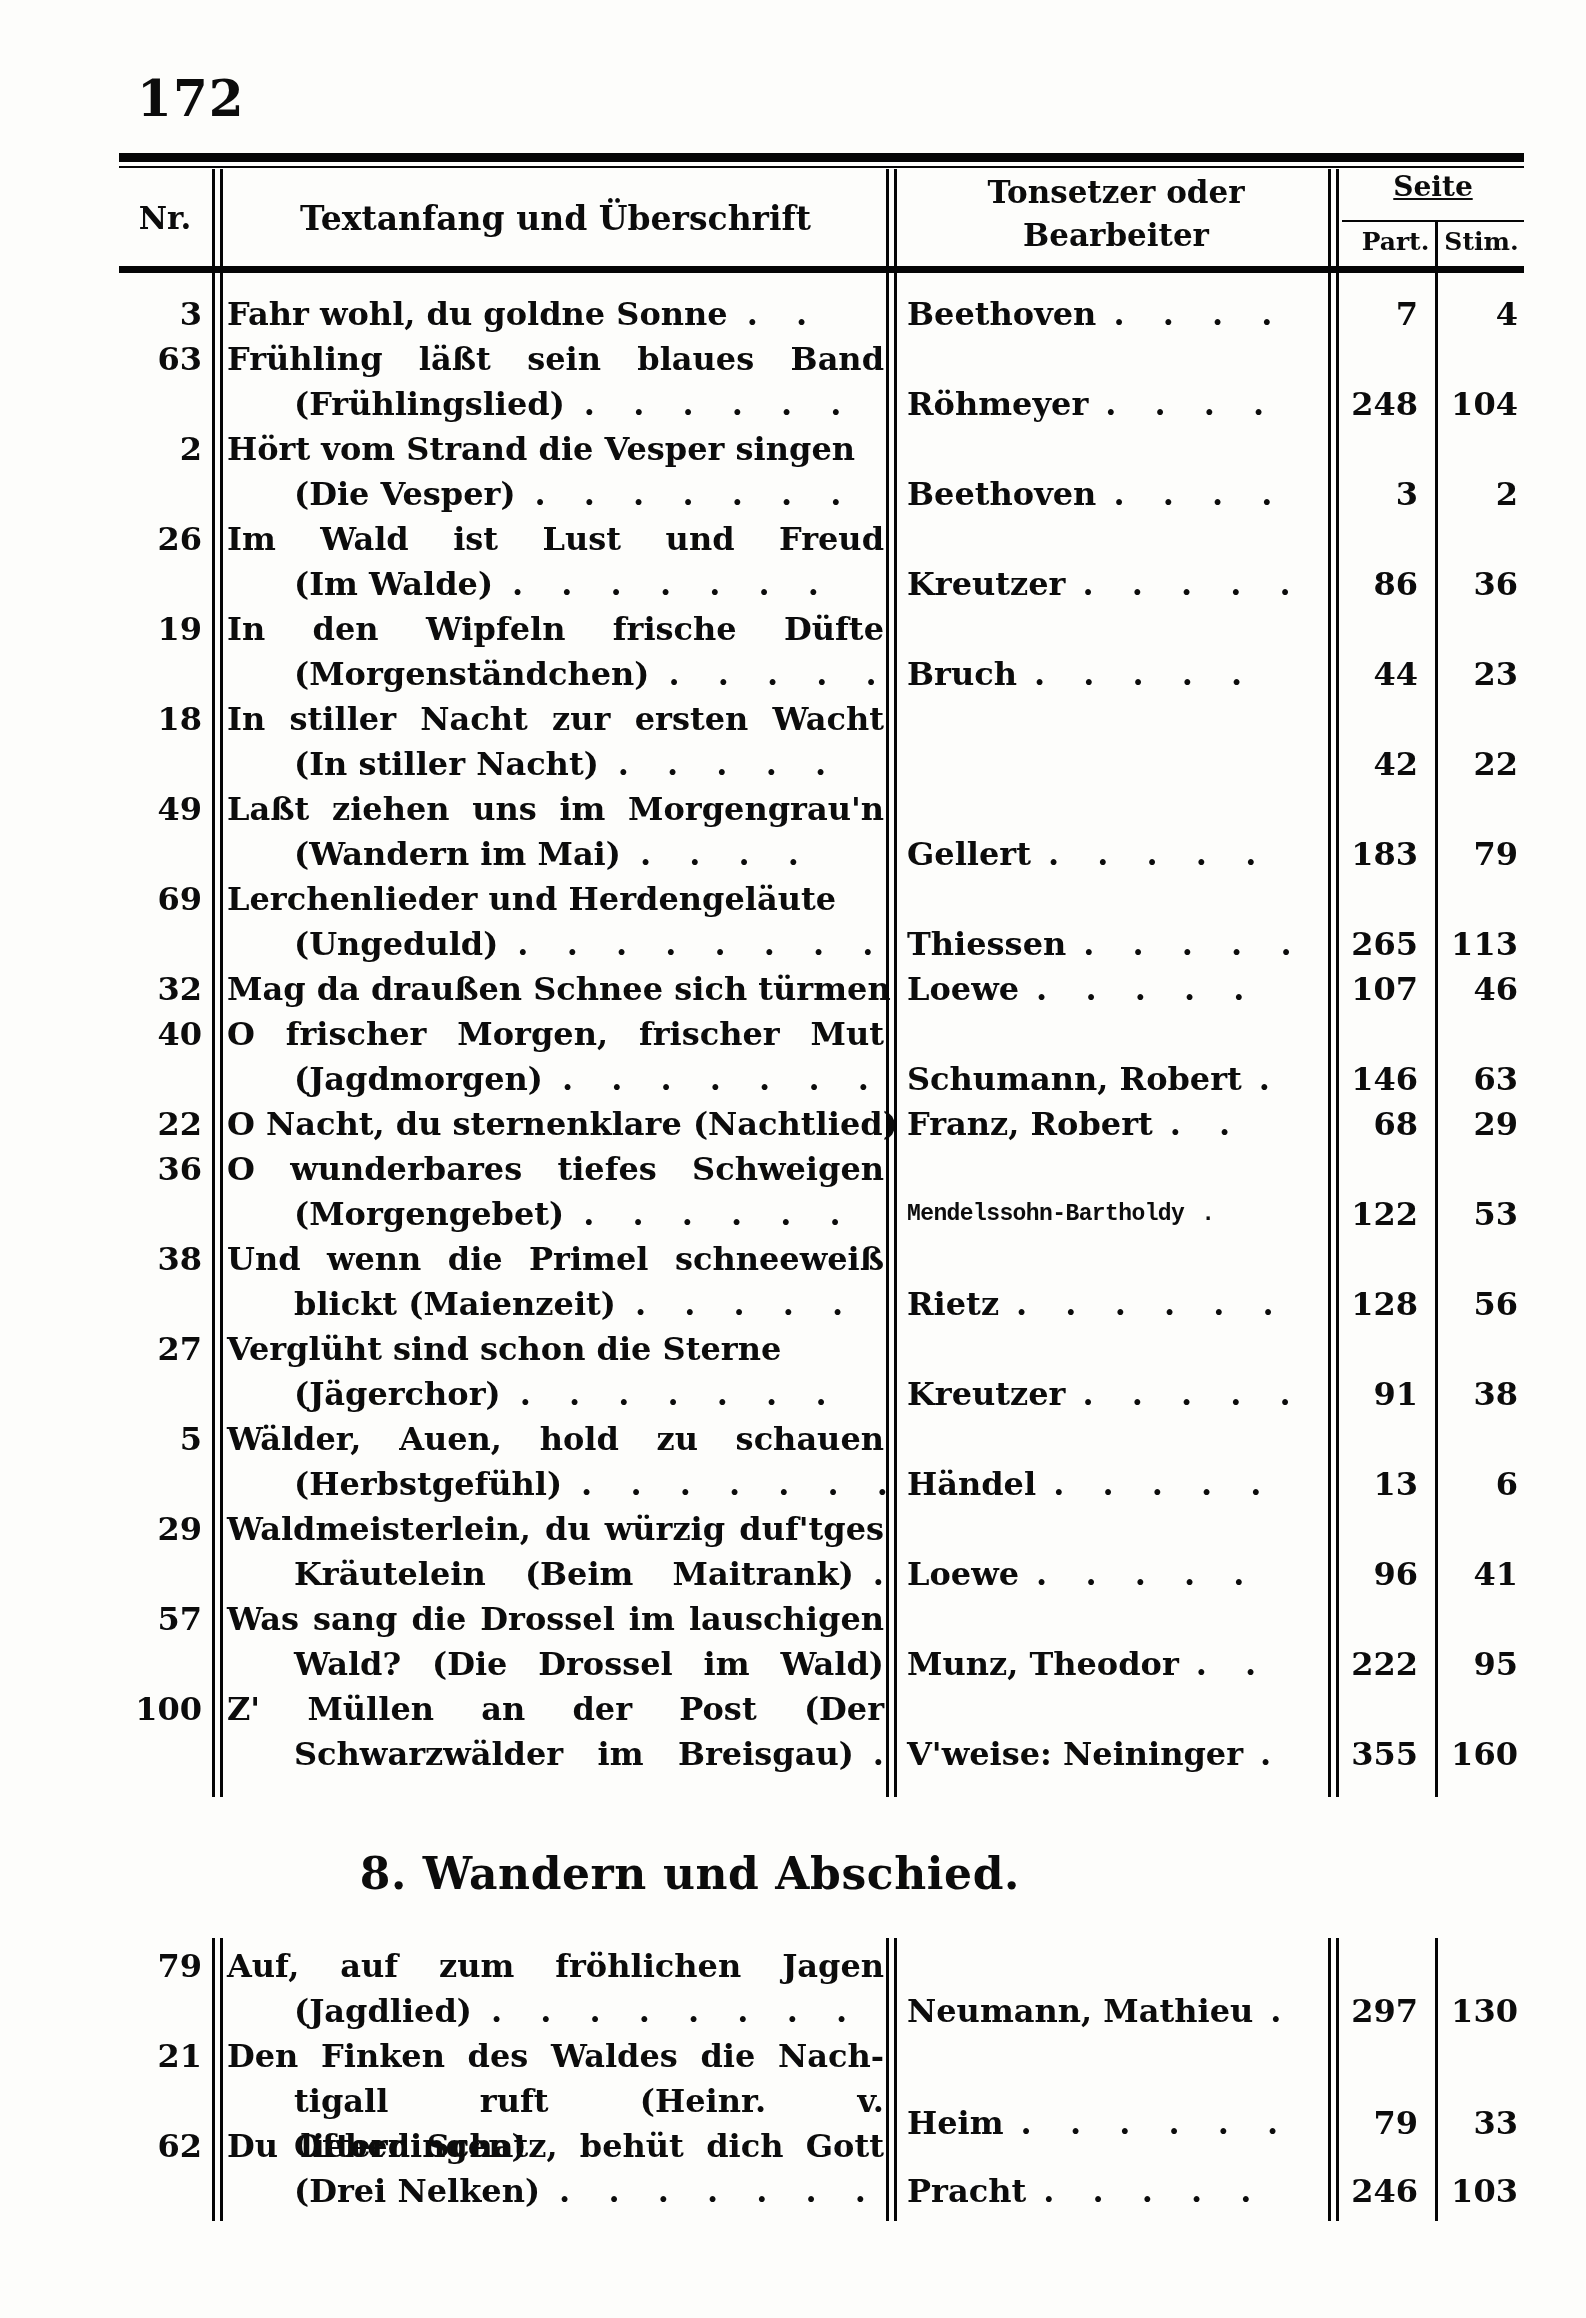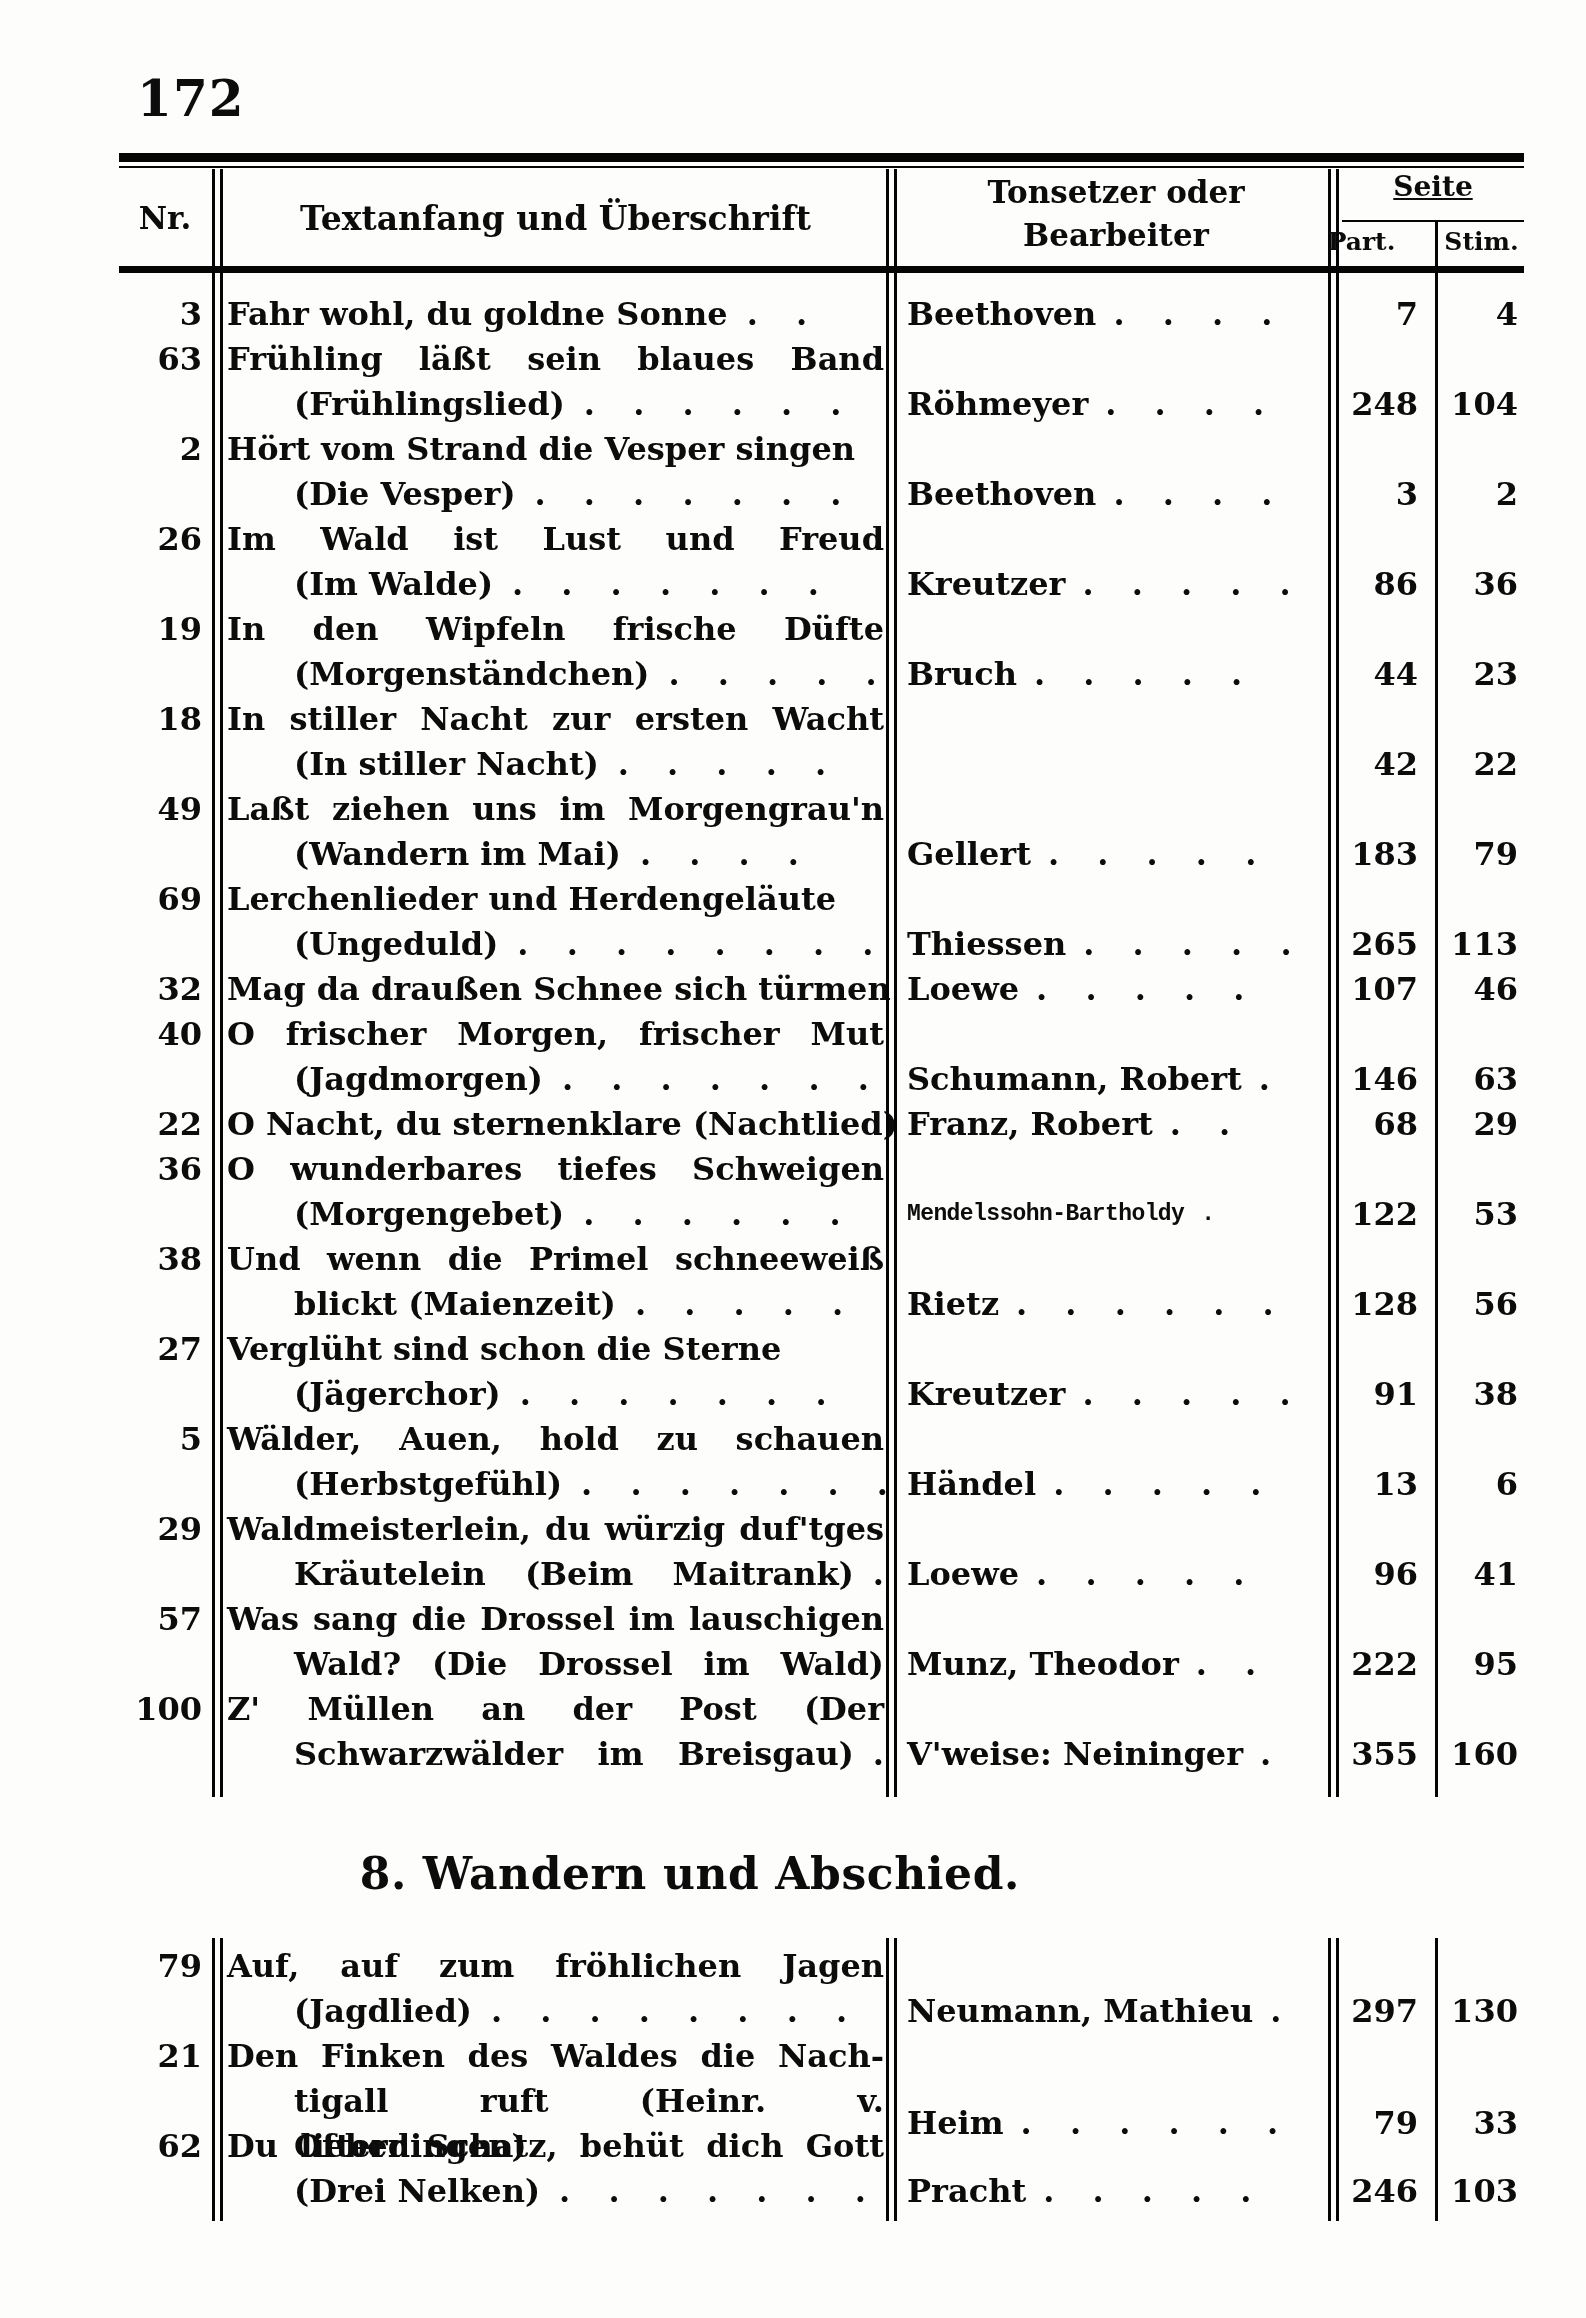--- a/index.html
+++ b/index.html
@@ -32,21 +32,21 @@
   #tbl-header {
     left: 119px; top: 169px;
     width: 1405px; height: 97px;
   }
   .hdr-label { position: absolute; text-align: center; }
   #hdr-nr     { left: 0px;    width: 92px;  top: 31px;  font-size: 31px; }
   #hdr-text   { left: 108px;  width: 657px; top: 29.5px;  font-size: 33px; }
   #hdr-comp1  { left: 788px; width: 418px;  top: 4.5px;   font-size: 31px; }
   #hdr-comp2  { left: 788px; width: 418px;  top: 48px;  font-size: 31px; }
   #hdr-seite  { left: 1223px; width: 182px;  top: 1.1px;   font-size: 28px; text-decoration: underline; }
-  #hdr-part   { left: 1200px; width: 85px;  top: 58px; font-size: 25px; }
+  #hdr-part   { left: 1234px; width: 85px;  top: 58px; font-size: 25px; }
   #hdr-stim   { left: 1321px; width: 83px;  top: 58px; font-size: 25px; }
 
   
   .block {
     position: absolute;
     left: 119px;
     width: 1405px;
     box-sizing: border-box;
   }
   #block1 { top: 273px;  height: 1524px; padding-top: 19px; }

